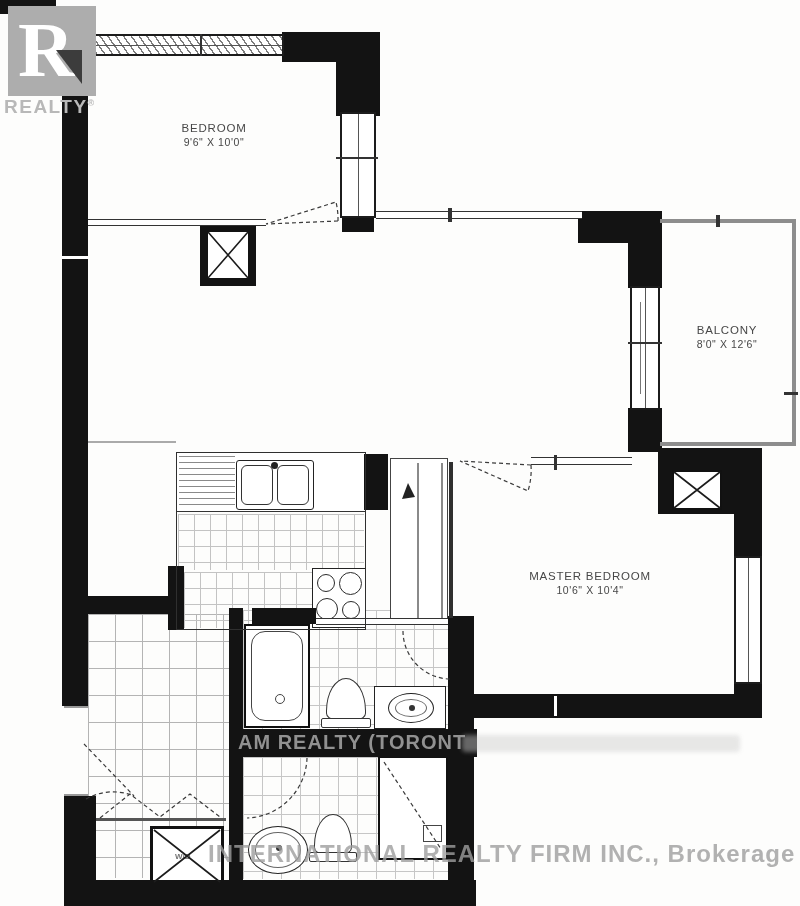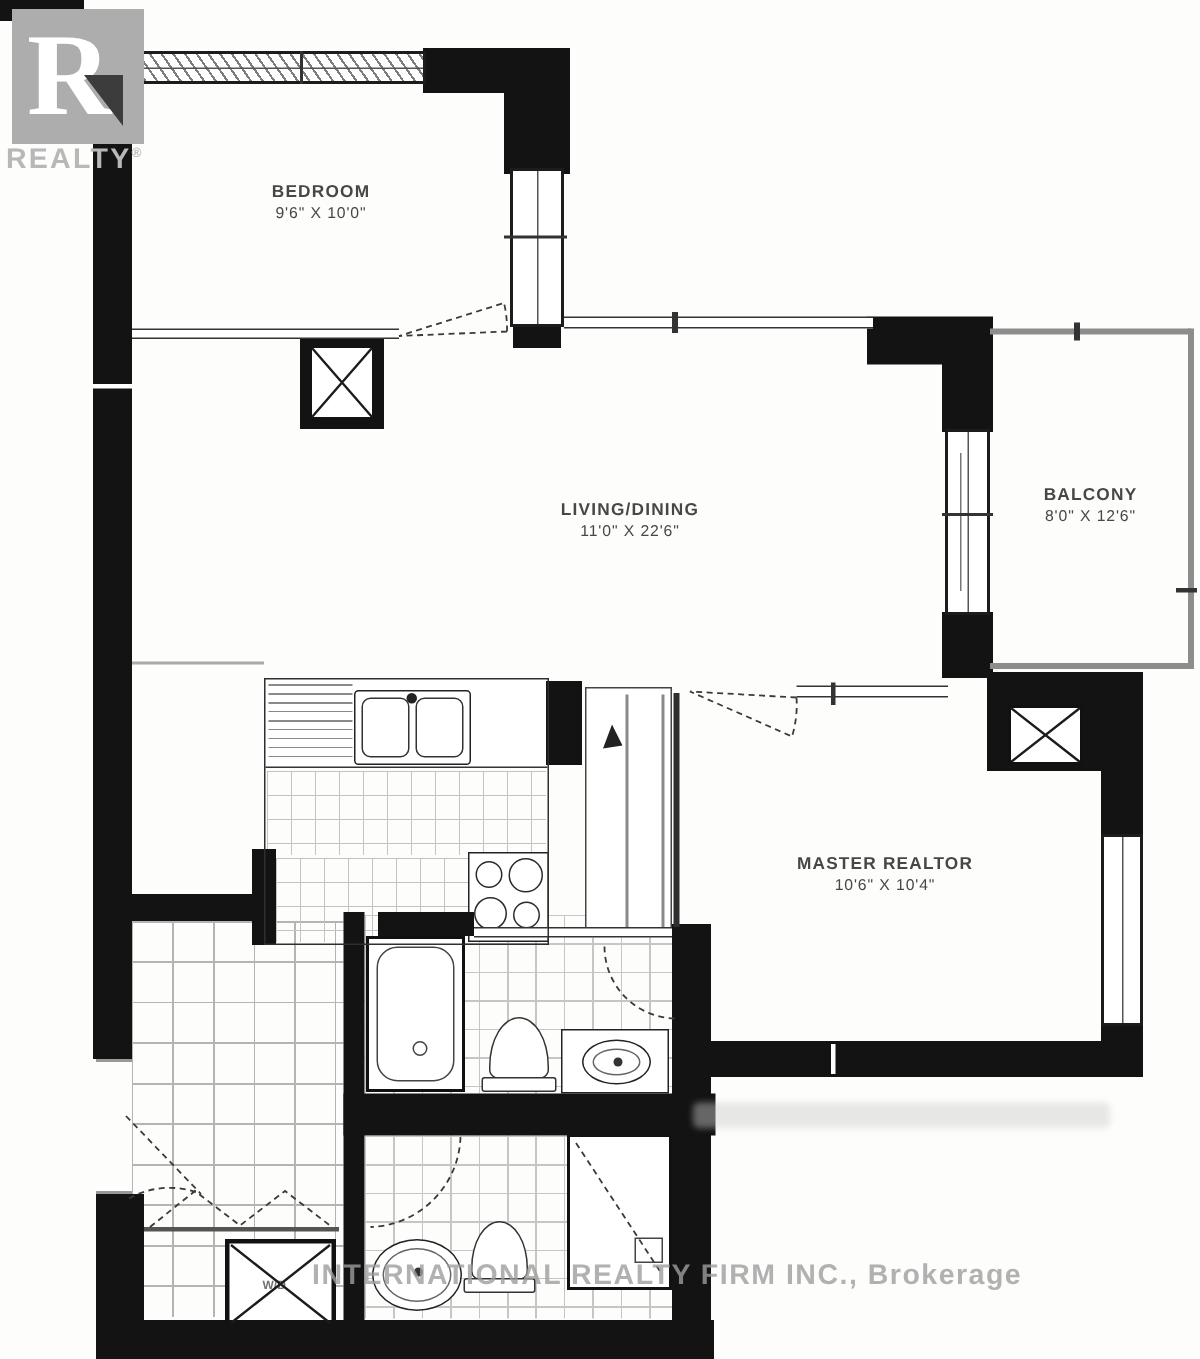--- a/index.html
+++ b/index.html
@@ -47,27 +47,27 @@
   .shower::after{content:"";position:absolute;right:4px;bottom:16px;width:17px;height:15px;border:1.3px solid #444;}
   .vanity{position:absolute;background:#fff;border:1.6px solid #222;box-sizing:border-box;}
   .closet-inner{position:absolute;background:#fff;}
   .wd-box{position:absolute;background:#fff;border:3px solid #111;box-sizing:border-box;}
   .wd-label{position:absolute;font-size:8px;font-weight:bold;color:#444;opacity:.75;}
   
   .hall-closet{position:absolute;background:#fff;border:1.2px solid #444;box-sizing:border-box;}
   .hall-line{position:absolute;background:#8a8a8a;}
   
   .room-label{position:absolute;text-align:center;color:#474747;filter:blur(.35px);z-index:30;}
-  .rname{font-size:11.5px;font-weight:bold;letter-spacing:.8px;}
+  .rname{font-size:11.5px;font-weight:normal;letter-spacing:.8px;}
   .rdims{font-size:10.5px;letter-spacing:.6px;margin-top:2px;}
   
   .wm{position:absolute;font-weight:bold;white-space:nowrap;z-index:40;}
   .wm-mid{left:238px;top:731px;font-size:20px;letter-spacing:1px;color:rgba(152,152,152,.95);filter:blur(.4px);}
   .wm-faint{position:absolute;left:462px;top:735px;width:278px;height:17px;background:rgba(205,205,205,.45);border-radius:4px;filter:blur(2.2px);z-index:39;}
-  .wm-bottom{left:208px;top:840px;font-size:19px;letter-spacing:1px;color:rgba(158,158,158,.8);filter:blur(.4px);}
+  .wm-bottom{left:208px;top:840px;font-size:24px;letter-spacing:1px;color:rgba(158,158,158,.8);filter:blur(.4px);}
   
   .logo-box{position:absolute;left:8px;top:6px;width:88px;height:90px;background:#adadad;z-index:50;}
   .logo-box .r{position:absolute;left:10px;top:-4px;color:#fff;font-family:"Liberation Serif",serif;font-weight:bold;font-size:78px;line-height:96px;}
   .logo-box::after{content:"";position:absolute;left:48px;top:44px;width:26px;height:34px;background:#3c3c3c;
                    clip-path:polygon(0 0,100% 100%,100% 0);}
   .logo-text{position:absolute;left:4px;top:96px;font-size:19px;font-weight:bold;letter-spacing:1.5px;color:#b8b8b8;z-index:50;}
   .logo-text sup{font-size:9px;}
   svg.overlay{position:absolute;left:0;top:0;z-index:20;pointer-events:none;}
   .dash{fill:none;stroke:#3a3a3a;stroke-width:1.2;stroke-dasharray:4 3;}
   .solidx{fill:none;stroke:#1c1c1c;stroke-width:1.6;}
@@ -183,33 +183,30 @@
     <path class="solidx" d="M208,232 L248,278 M248,232 L208,278"></path>
     <path class="solidx" d="M674,472 L720,508 M720,472 L674,508"></path>
     <path class="solidx" d="M154,830 L220,882 M220,830 L154,882"></path>
     <polygon points="402,499 408,483 415,497" fill="#222"></polygon>
   </svg>
 
   <div class="room-label" style="left:134px;top:122px;width:160px;">
     <div class="rname">BEDROOM</div>
     <div class="rdims">9'6" X 10'0"</div>
   </div>
-  <div class="room-label" style="left:330px;top:334px;width:180px;">
-    <div class="rname">LIVING/DINING</div>
-    <div class="rdims">11'0" X 22'6"</div>
-  </div>
   <div class="room-label" style="left:660px;top:324px;width:134px;">
     <div class="rname">BALCONY</div>
     <div class="rdims">8'0" X 12'6"</div>
   </div>
   <div class="room-label" style="left:476px;top:570px;width:228px;">
-    <div class="rname">MASTER REALTOR</div>
+    <div class="rname">MASTER BEDROOM</div>
     <div class="rdims">10'6" X 10'4"</div>
   </div>
 
+  <div class="wm wm-mid">AM REALTY (TORONT</div>
   <div class="wm-faint"></div>
   <div class="wm wm-bottom">INTERNATIONAL REALTY FIRM INC., Brokerage</div>
 
   <div class="logo-box">
     <span class="r">R</span>
   </div>
   <div class="logo-text">
     <span>REALTY</span><sup>®</sup>
   </div>
 

